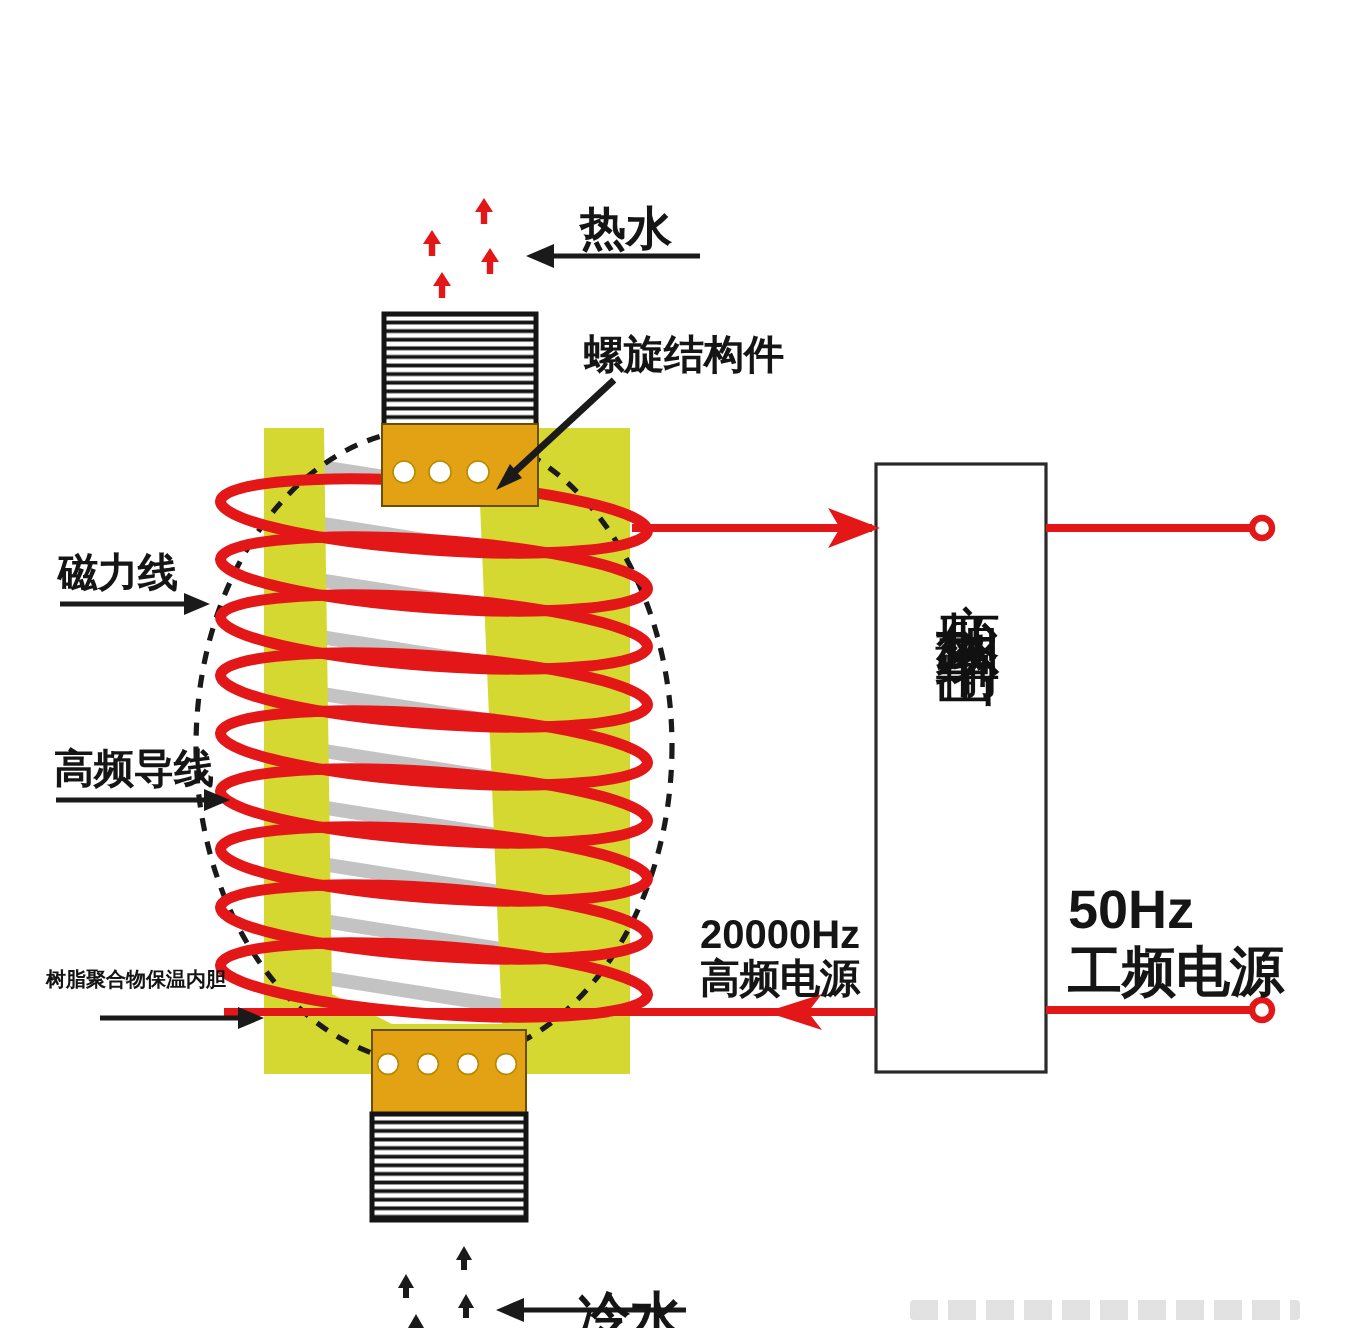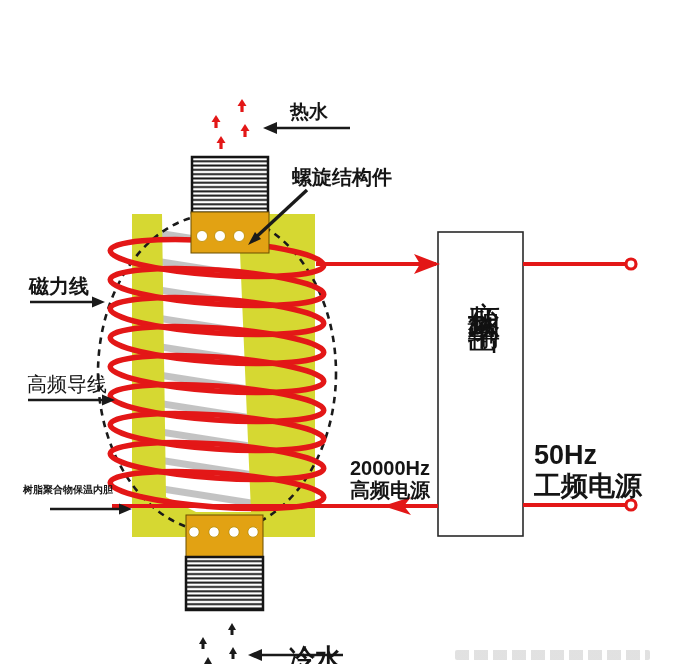--- a/index.html
+++ b/index.html
@@ -11,24 +11,24 @@
     overflow: hidden;
     font-family: "Liberation Sans", "DejaVu Sans", sans-serif;
   }
   .stage svg { position: absolute; left: 0; top: 0; }
   .lbl { position: absolute; color: #151515; white-space: nowrap; }
   .title {
     position: absolute; left: 30px; top: 2px;
     font-size: 51px; font-weight: 900; letter-spacing: 3px;
     color: #1d2b6e;
   }
-  .t-hotwater { left: 290px; top: 99px;  font-size: 19px; font-weight: 600; }
+  .t-hotwater { left: 290px; top: 99px;  font-size: 23px; font-weight: 600; }
   .t-spiral   { left: 292px; top: 164px; font-size: 20px; font-weight: 600; }
   .t-mag      { left: 29px;  top: 273px; font-size: 20px; font-weight: 600; }
-  .t-hfwire   { left: 27px;  top: 371px; font-size: 20px; font-weight: 400; }
+  .t-hfwire   { left: 27px;  top: 371px; font-size: 20px; font-weight: 700; }
   .t-liner    { left: 23px;  top: 483px; font-size: 10px; font-weight: 700; }
   .t-hfpower  { left: 350px; top: 457px; font-size: 20px; font-weight: 700; line-height: 22px; }
   .t-mains    { left: 534px; top: 440px; font-size: 27px; font-weight: 600; line-height: 31px; }
   .t-cold     { left: 289px; top: 613px; font-size: 26px; font-weight: 600; margin-top: 28px; }
   .t-box {
     left: 461px; top: 275px;
     writing-mode: vertical-rl; text-orientation: upright;
     font-size: 33px; font-weight: 500; letter-spacing: 4px; color: #111;
   }
   .watermark {

